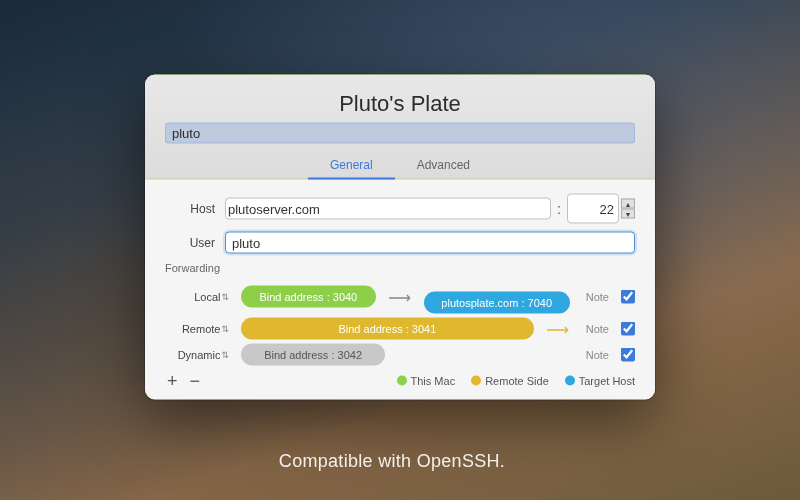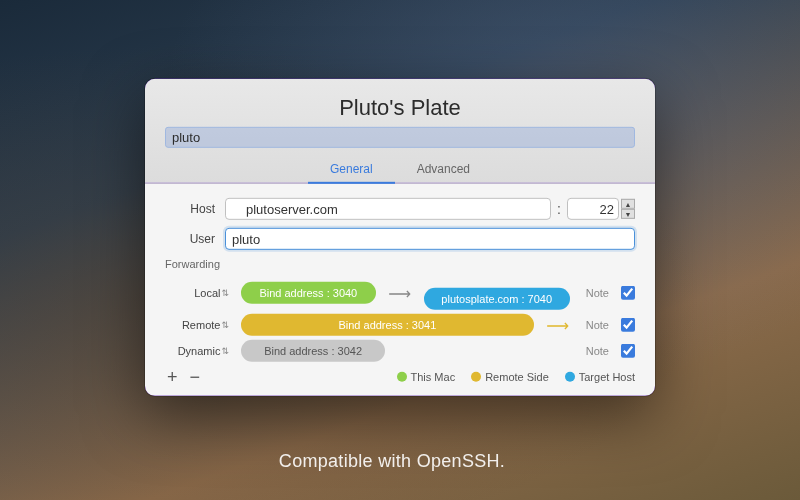--- a/index.html
+++ b/index.html
@@ -35,21 +35,21 @@
       letter-spacing: 0.3px;
     }
 
     
     .dialog {
       position: absolute;
       top: 50%;
       left: 50%;
       transform: translate(-50%, -54%);
       width: 510px;
-      background: #6d28d9;
+      background: #bef264;
       border-radius: 10px;
       box-shadow: 0 20px 60px rgba(0,0,0,0.5), 0 0 0 1px rgba(0,0,0,0.2);
       overflow: hidden;
     }
 
     .dialog-header {
       background: linear-gradient(180deg, #e8e8e8 0%, #dcdcdc 100%);
       padding: 16px 20px 0 20px;
       border-bottom: 1px solid #c8c8c8;
     }
@@ -120,35 +120,35 @@
       margin-right: 10px;
       flex-shrink: 0;
     }
 
     .host-input {
       flex: 1;
       height: 22px;
       border: 1px solid #c0c0c0;
       border-radius: 4px;
       background: white;
-      padding: 0 20px;
+      padding: 0 2px;
       font-size: 13px;
       color: #333;
       outline: none;
     }
 
     .port-separator {
       margin: 0 6px;
       font-size: 14px;
       color: #555;
     }
 
     .port-input {
       width: 52px;
-      height: 22px;
+      height: 30px;
       border: 1px solid #c0c0c0;
       border-radius: 4px;
       background: white;
       padding: 0 4px;
       font-size: 13px;
       color: #333;
       text-align: right;
       outline: none;
     }
 

